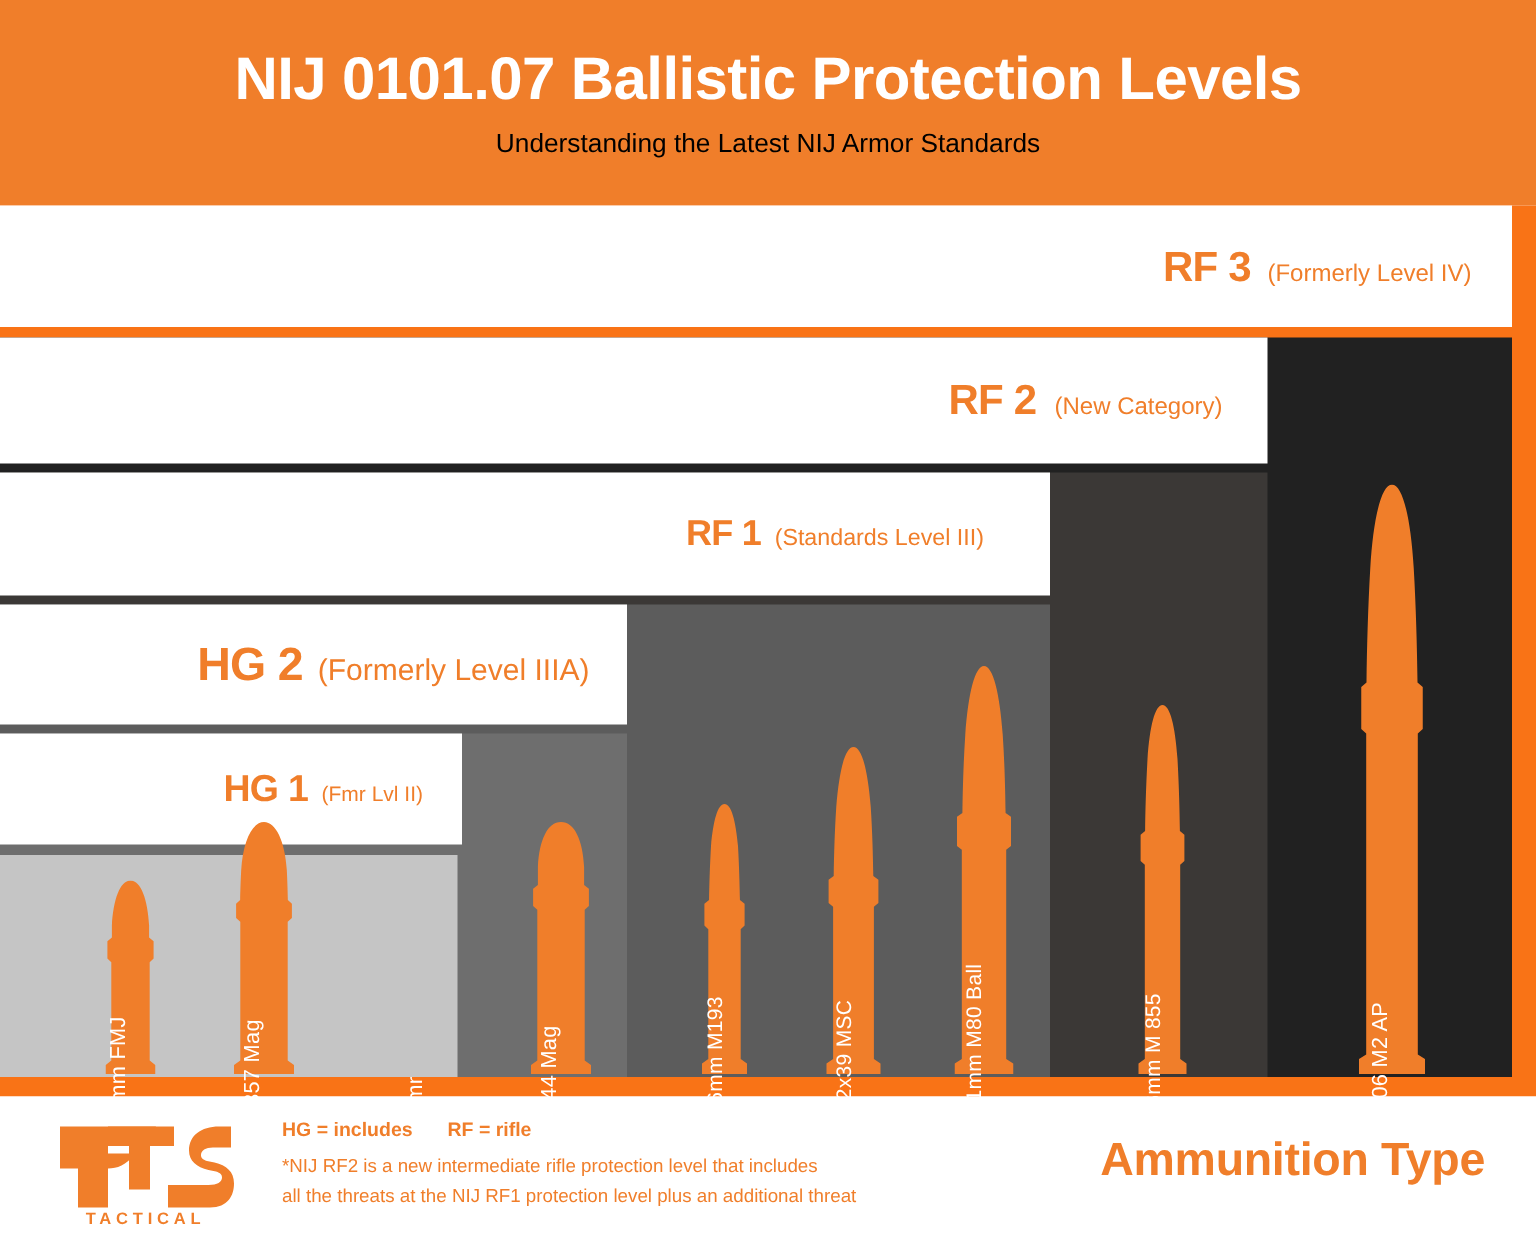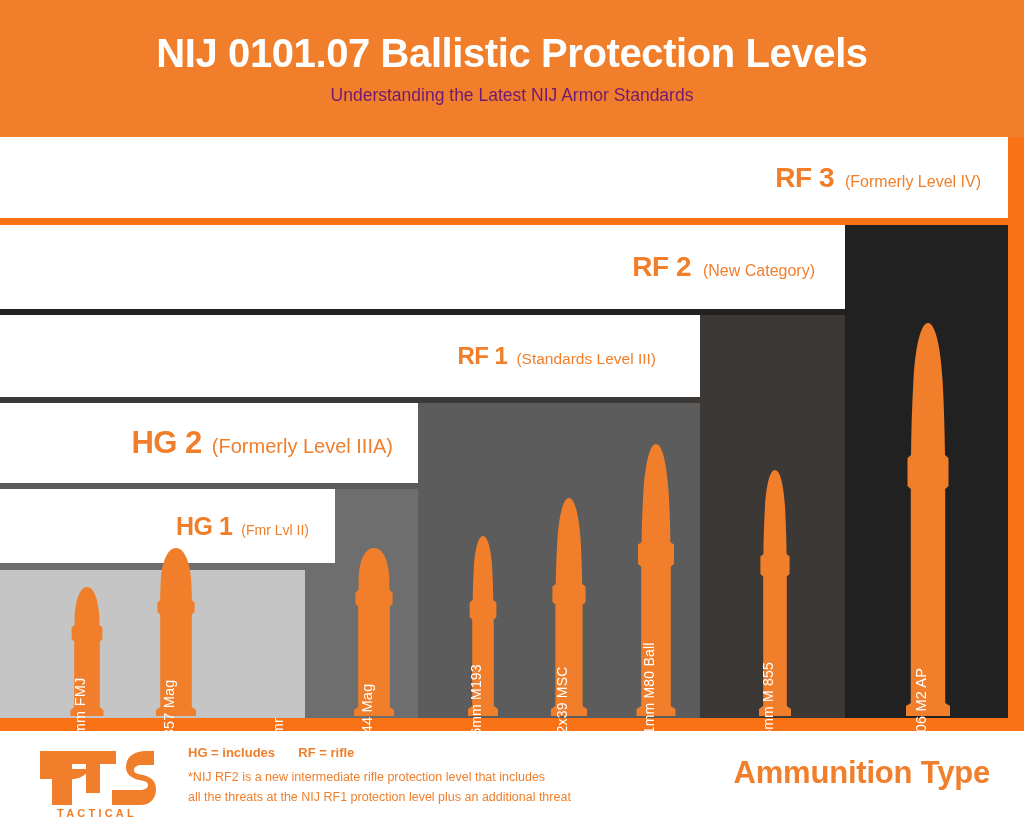--- a/index.html
+++ b/index.html
@@ -20,21 +20,21 @@
   }
   .header-title {
     color: #ffffff;
     font-size: 40px; font-weight: bold;
     letter-spacing: -0.4px;
     line-height: 1.05;
     text-align: center;
     white-space: nowrap;
   }
   .header-sub {
-    color: #701a75;
+    color: #000000;
     font-size: 17.5px; font-weight: normal;
     margin-top: 11px;
     text-align: center;
     white-space: nowrap;
   }
 
   
   .chart {
     position: absolute; left: 0; top: 137px; width: 1024px; height: 594px;
     background: #f97316;
@@ -78,21 +78,21 @@
   #lv-rf1 .level-band { padding-right: 44px; }
 
   #lv-hg2 { top: 266px; width: 418px; height: 315px; }
   #lv-hg2 .level-band { width: 418px; height: 80px; }
   #lv-hg2 .level-body { top: 86px; width: 418px; height: 229px; background: #6e6e6e; }
   #lv-hg2 .level-code { font-size: 31px; }
   #lv-hg2 .level-note { font-size: 20px; margin-left: 10px; }
   #lv-hg2 .level-band { padding-right: 25px; }
 
   #lv-hg1 { top: 352px; width: 305px; height: 229px; }
-  #lv-hg1 .level-band { width: 335px; height: 74px; align-items: center; }
+  #lv-hg1 .level-band { width: 308px; height: 74px; align-items: center; }
   #lv-hg1 .level-body { top: 81px; width: 305px; height: 148px; background: #c5c5c5; }
   #lv-hg1 .level-code { font-size: 25px; }
   #lv-hg1 .level-note { font-size: 14px; margin-left: 9px; }
   #lv-hg1 .level-band { padding-right: 26px; }
 
   
   .ammo-group {
     position: absolute; bottom: 0;
     display: flex; align-items: flex-end;
   }

